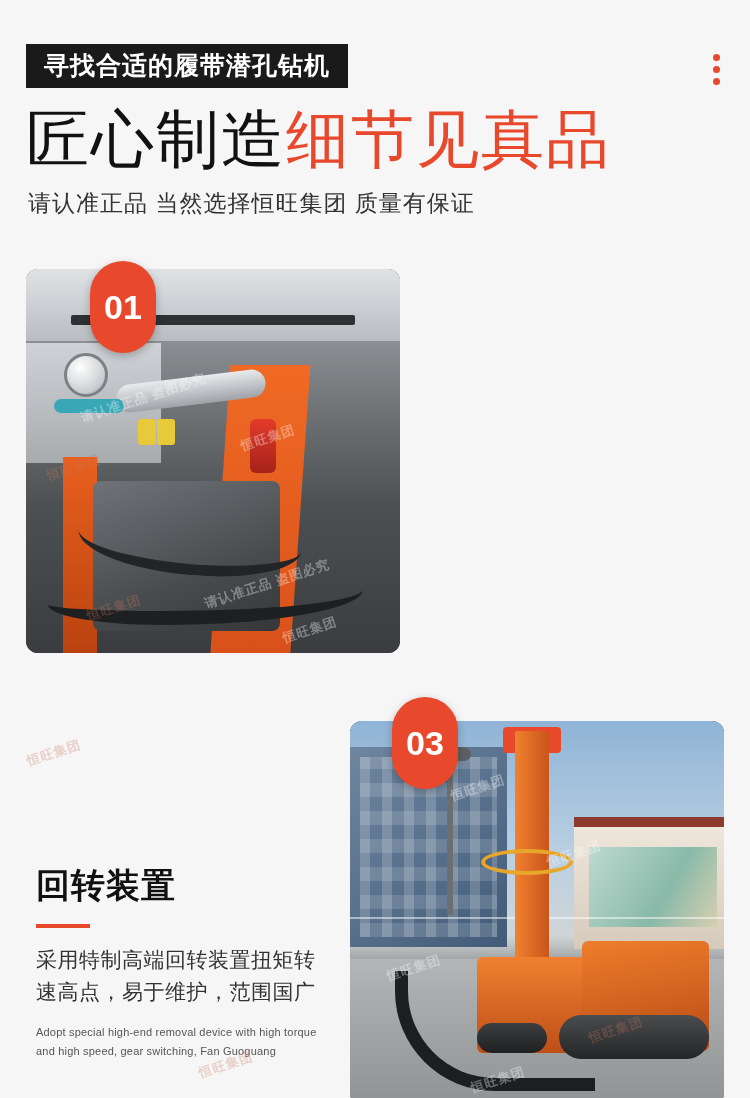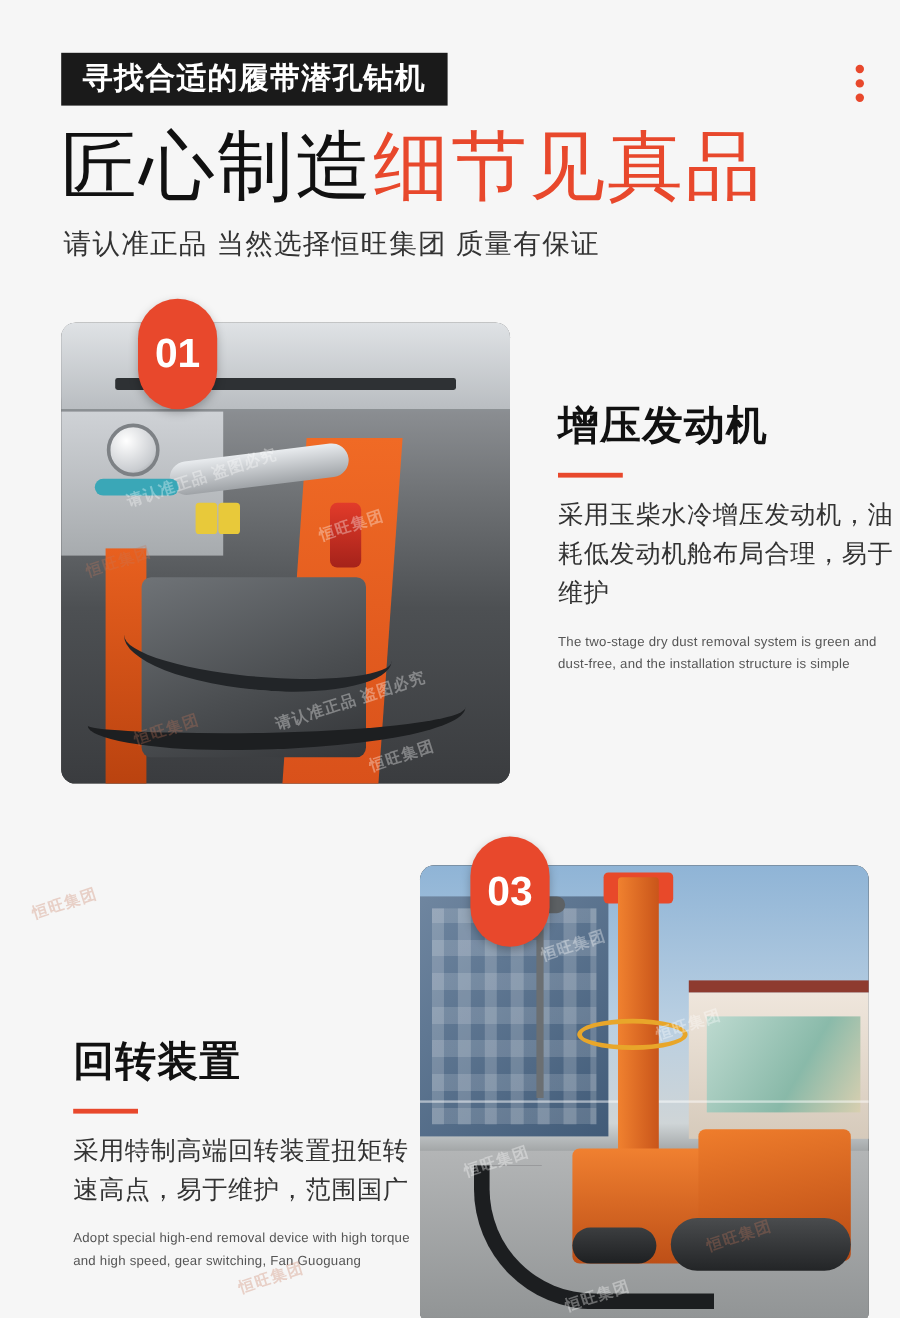--- a/index.html
+++ b/index.html
@@ -8,21 +8,20 @@
     height: 1098px;
     background: #f5f5f5;
     font-family: "Liberation Sans", "DejaVu Sans", sans-serif;
     overflow: hidden;
   }
   .page {
     position: relative;
     width: 750px;
     height: 1098px;
     background: #f6f6f6;
-    padding-left: 25px;
   }
 
   
   .header {
     position: relative;
     padding: 44px 0 0 0;
   }
   .tag-row {
     display: flex;
     align-items: flex-start;
@@ -104,21 +103,21 @@
     display: block;
     height: 400px;
   }
   .f1 .photo {
     position: absolute;
     left: 26px;
     top: 24px;
     width: 374px;
     height: 384px;
   }
-  .f1 .badge { left: 90px; top: 4px; }
+  .f1 .badge { left: 90px; top: 16px; }
   .f1 .text {
     position: absolute;
     left: 440px;
     top: 90px;
     width: 290px;
   }
 
   
   .f2 { height: 400px; margin-top: 52px; }
   .f2 .photo {
@@ -373,26 +372,20 @@
         <div class="hose"></div>
         <span class="wm light" style="left:52px; top:120px;">请认准正品 盗图必究</span>
         <span class="wm" style="left:20px; top:190px;">恒旺集团</span>
         <span class="wm light" style="left:214px; top:160px;">恒旺集团</span>
         <span class="wm light" style="left:176px; top:306px;">请认准正品 盗图必究</span>
         <span class="wm" style="left:60px; top:330px;">恒旺集团</span>
         <span class="wm light" style="left:256px; top:352px;">恒旺集团</span>
       </div>
     </div>
 
-    <div class="text">
-      <div class="f-title">增压发动机</div>
-      <div class="rule"></div>
-      <div class="f-desc">采用玉柴水冷增压发动机，油耗低发动机舱布局合理，易于维护</div>
-      <div class="f-desc-en">The two-stage dry dust removal system is green and dust-free, and the installation structure is simple</div>
-    </div>
   </div>
 
   <div class="feature f2">
     <div class="badge">03</div>
 
     <div class="photo">
       <div class="ph2">
         <div class="bldg"></div>
         <div class="wall2"></div>
         <div class="mural"></div>

